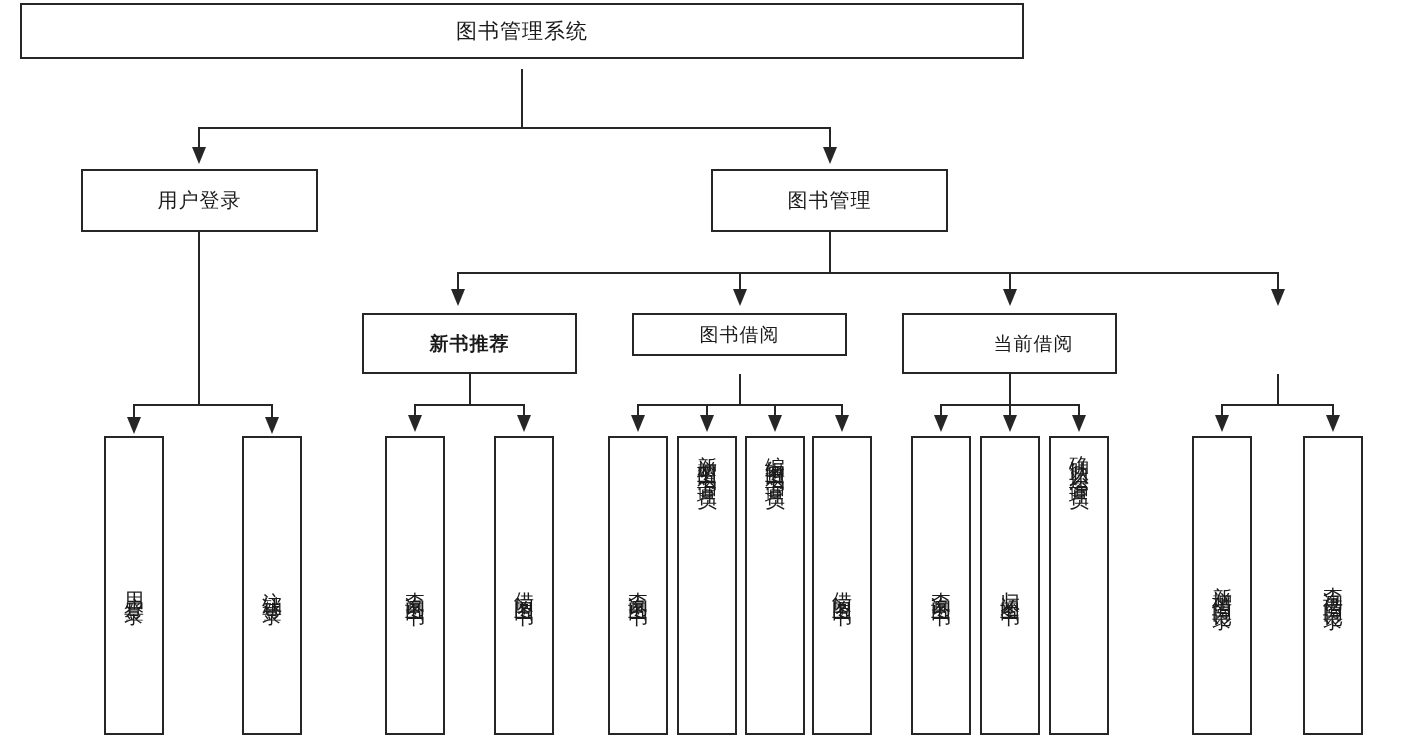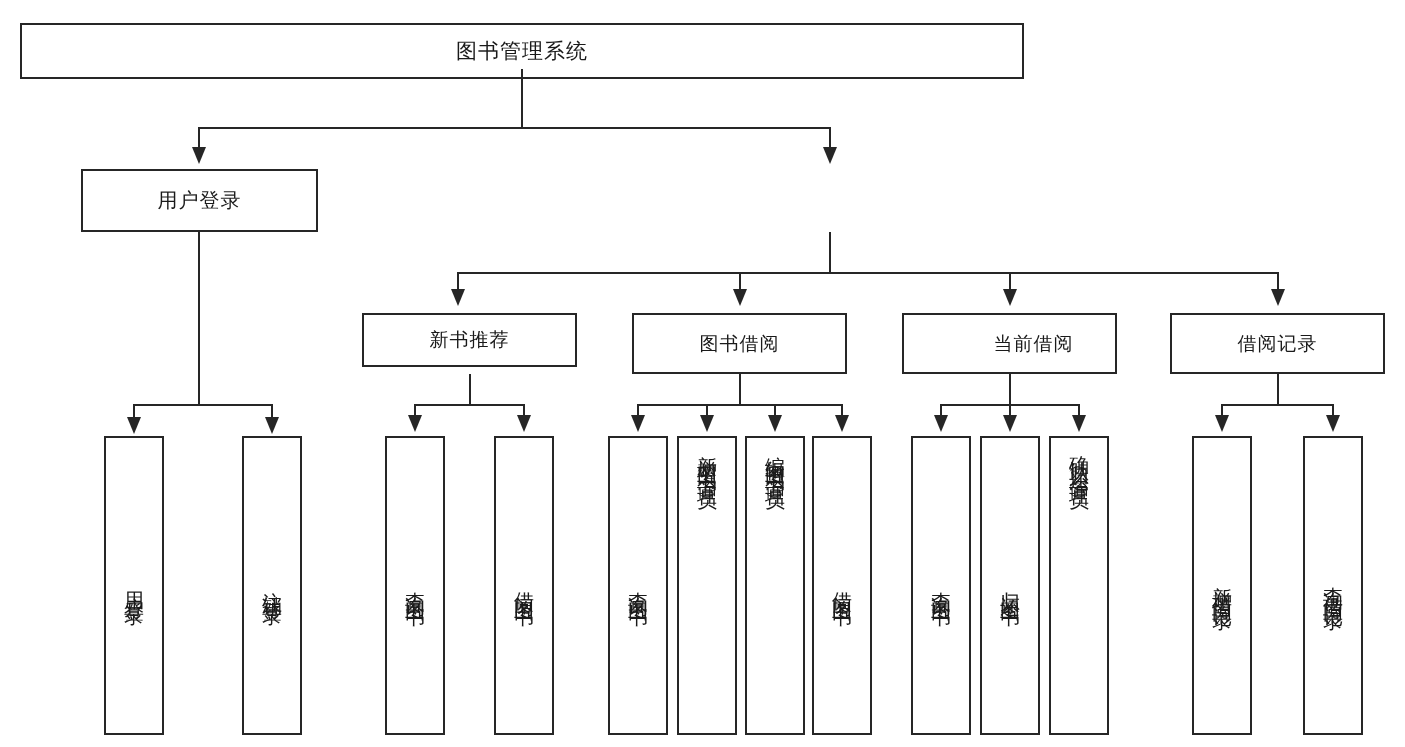--- a/index.html
+++ b/index.html
@@ -89,67 +89,67 @@
     letter-spacing: 0.5px;
     white-space: nowrap;
     font-family: "Liberation Sans", "DejaVu Sans", sans-serif;
   }
 </style>
 </head>
 <body>
 
 <div id="canvas">
 
-  <div class="box root" style="left:20px; top:23px; width:1004px; height:56px;">
+  <div class="box root" style="left:20px; top:3px; width:1004px; height:56px;">
     <span class="label">图书管理系统</span>
   </div>
 
   <div class="vline" style="left:521px; top:69px; width:2px; height:59px;"></div>
 
   <div class="hline" style="left:198px; top:127px; width:633px; height:2px;"></div>
 
   <div class="vline" style="left:198px; top:127px; width:2px; height:23px;"></div>
   <div class="arrow" style="left:192px; top:147px;"></div>
   <div class="vline" style="left:829px; top:127px; width:2px; height:23px;"></div>
   <div class="arrow" style="left:823px; top:147px;"></div>
 
   <div class="box level2" style="left:81px; top:169px; width:237px; height:63px;">
     <span class="label">用户登录</span>
   </div>
 
+  <div class="box level2" style="left:711px; top:169px; width:237px; height:63px;">
+    <span class="label">图书管理</span>
+  </div>
 
   <div class="vline" style="left:198px; top:232px; width:2px; height:174px;"></div>
   <div class="hline" style="left:133px; top:404px; width:139px; height:2px;"></div>
   <div class="vline" style="left:133px; top:404px; width:2px; height:16px;"></div>
   <div class="arrow" style="left:127px; top:417px;"></div>
   <div class="vline" style="left:271px; top:404px; width:2px; height:16px;"></div>
   <div class="arrow" style="left:265px; top:417px;"></div>
 
   <div class="vline" style="left:829px; top:232px; width:2px; height:42px;"></div>
   <div class="hline" style="left:457px; top:272px; width:821px; height:2px;"></div>
   <div class="vline" style="left:457px; top:272px; width:2px; height:20px;"></div>
   <div class="arrow" style="left:451px; top:289px;"></div>
   <div class="vline" style="left:739px; top:272px; width:2px; height:20px;"></div>
   <div class="arrow" style="left:733px; top:289px;"></div>
   <div class="vline" style="left:1009px; top:272px; width:2px; height:20px;"></div>
   <div class="arrow" style="left:1003px; top:289px;"></div>
   <div class="vline" style="left:1277px; top:272px; width:2px; height:20px;"></div>
   <div class="arrow" style="left:1271px; top:289px;"></div>
 
-  <div class="box level3" style="left:362px; top:313px; width:215px; height:54px;">
+  <div class="box level3" style="left:362px; top:313px; width:215px; height:61px;font-weight:bold;">
     <span class="label">新书推荐</span>
   </div>
-  <div class="box level3" style="left:632px; top:313px; width:215px; height:61px;">
+  <div class="box level3" style="left:632px; top:313px; width:215px; height:43px;">
     <span class="label">图书借阅</span>
   </div>
   <div class="box level3" style="left:902px; top:313px; width:215px; height:61px;padding-left:48px;">
     <span class="label">当前借阅</span>
-  </div>
-  <div class="box level3" style="left:1170px; top:313px; width:215px; height:61px;">
-    <span class="label">借阅记录</span>
   </div>
 
   <div class="vline" style="left:469px; top:374px; width:2px; height:32px;"></div>
   <div class="hline" style="left:414px; top:404px; width:111px; height:2px;"></div>
   <div class="vline" style="left:414px; top:404px; width:2px; height:14px;"></div>
   <div class="arrow" style="left:408px; top:415px;"></div>
   <div class="vline" style="left:523px; top:404px; width:2px; height:14px;"></div>
   <div class="arrow" style="left:517px; top:415px;"></div>
 
   <div class="vline" style="left:739px; top:374px; width:2px; height:32px;"></div>

